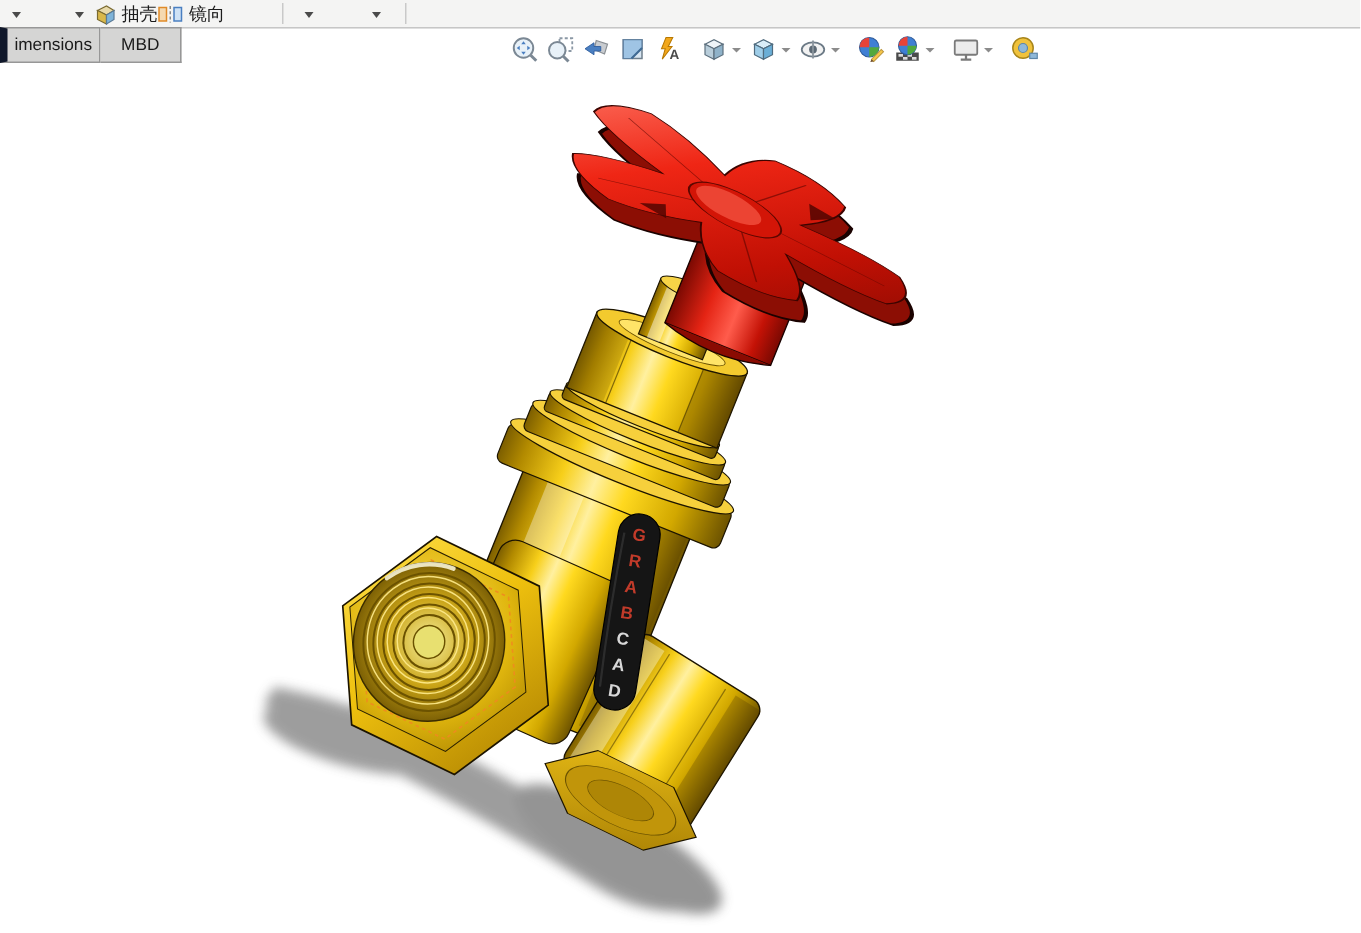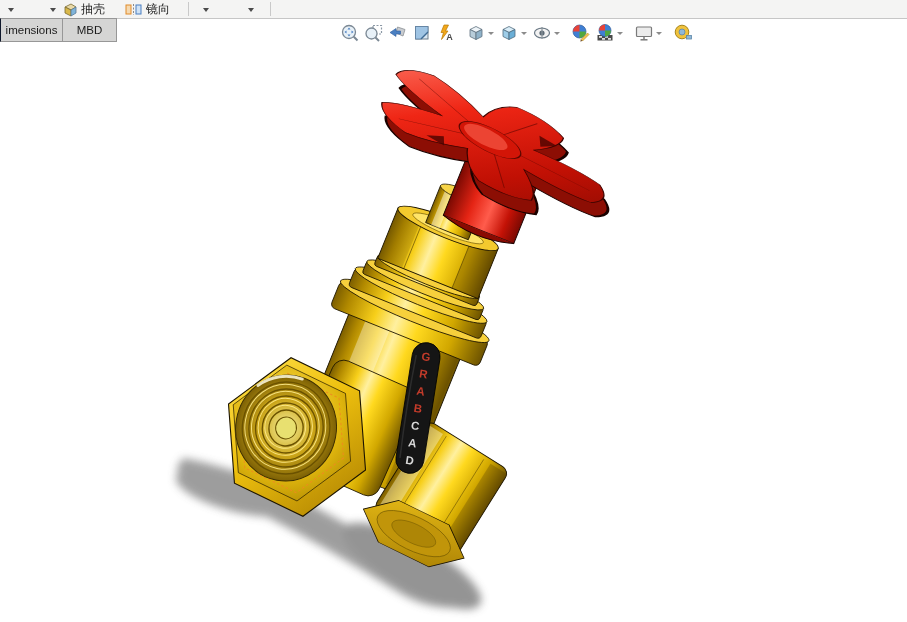--- a/index.html
+++ b/index.html
@@ -5,21 +5,21 @@
   html,body{margin:0;padding:0;background:#fff;font-family:"Liberation Sans",sans-serif;}
   .screen{position:relative;width:907px;height:622px;background:#fff;overflow:hidden;}
   
   .cmdrow{position:absolute;left:0;top:0;width:907px;height:18px;background:#f4f4f3;border-bottom:1px solid #c6c6c6;}
   .cmdrow .caret{position:absolute;top:8px;width:0;height:0;border-left:3.5px solid transparent;border-right:3.5px solid transparent;border-top:4px solid #4a4a4a;}
   .cmdbtn{position:absolute;top:0;height:18px;display:flex;align-items:center;gap:3px;font-size:12px;color:#1c1c1c;white-space:nowrap;}
   .vsep{position:absolute;top:2px;width:1px;height:14px;background:#c9c9c9;}
   
   .tabsrow{position:absolute;left:0;top:18px;height:24px;display:flex;}
   .tab{height:22px;line-height:22px;background:#d5d5d4;border:1px solid #979797;border-left:none;padding:0;text-align:center;font-size:11.5px;color:#1b1b1b;overflow:hidden;white-space:nowrap;}
-  .tab:first-child{border-left:1px solid #0f172a;}
+  .tab:first-child{border-left:5px solid #0f172a;}
   
   .headsup{position:absolute;left:338px;top:21px;height:24px;display:flex;align-items:center;}
   .hbtn{width:22px;height:22px;display:flex;align-items:center;justify-content:center;margin:0 1px;}
   .hcaret{width:0;height:0;border-left:3px solid transparent;border-right:3px solid transparent;border-top:3.5px solid #8b8b8b;margin:0 3px 0 0;}
   .gap{width:6px;}
   
   .viewport{position:absolute;left:0;top:0;width:907px;height:622px;z-index:0;}
   svg text{user-select:none;}
 </style>
 </head>
@@ -201,21 +201,21 @@
     <span class="caret" style="left:8px"></span>
     <span class="caret" style="left:50px"></span>
     <div class="cmdbtn" style="left:63px">
       <svg width="15" height="15" viewBox="0 0 15 15">
         <polygon points="2,5 8,2 13,5 8,8" fill="#e8d9a8" stroke="#7a6a30" stroke-width="0.8"></polygon>
         <polygon points="2,5 8,8 8,14 2,11" fill="#d9b84a" stroke="#7a6a30" stroke-width="0.8"></polygon>
         <polygon points="8,8 13,5 13,11 8,14" fill="#7fb4d9" stroke="#5a7a96" stroke-width="0.8"></polygon>
       </svg>
       <span>抽壳</span>
     </div>
-    <div class="cmdbtn" style="left:125px">
+    <div class="cmdbtn" style="left:105px">
       <svg width="18" height="13" viewBox="0 0 18 13">
         <rect x="1" y="2" width="5" height="9" fill="#f5d9b0" stroke="#e08a28" stroke-width="1"></rect>
         <line x1="8.5" y1="1" x2="8.5" y2="12" stroke="#888" stroke-width="1" stroke-dasharray="2,1.5"></line>
         <rect x="11" y="2" width="5" height="9" fill="#cfe2f5" stroke="#4a7fc1" stroke-width="1"></rect>
       </svg>
       <span>镜向</span>
     </div>
     <span class="vsep" style="left:188px"></span>
     <span class="caret" style="left:203px"></span>
     <span class="caret" style="left:248px"></span>

